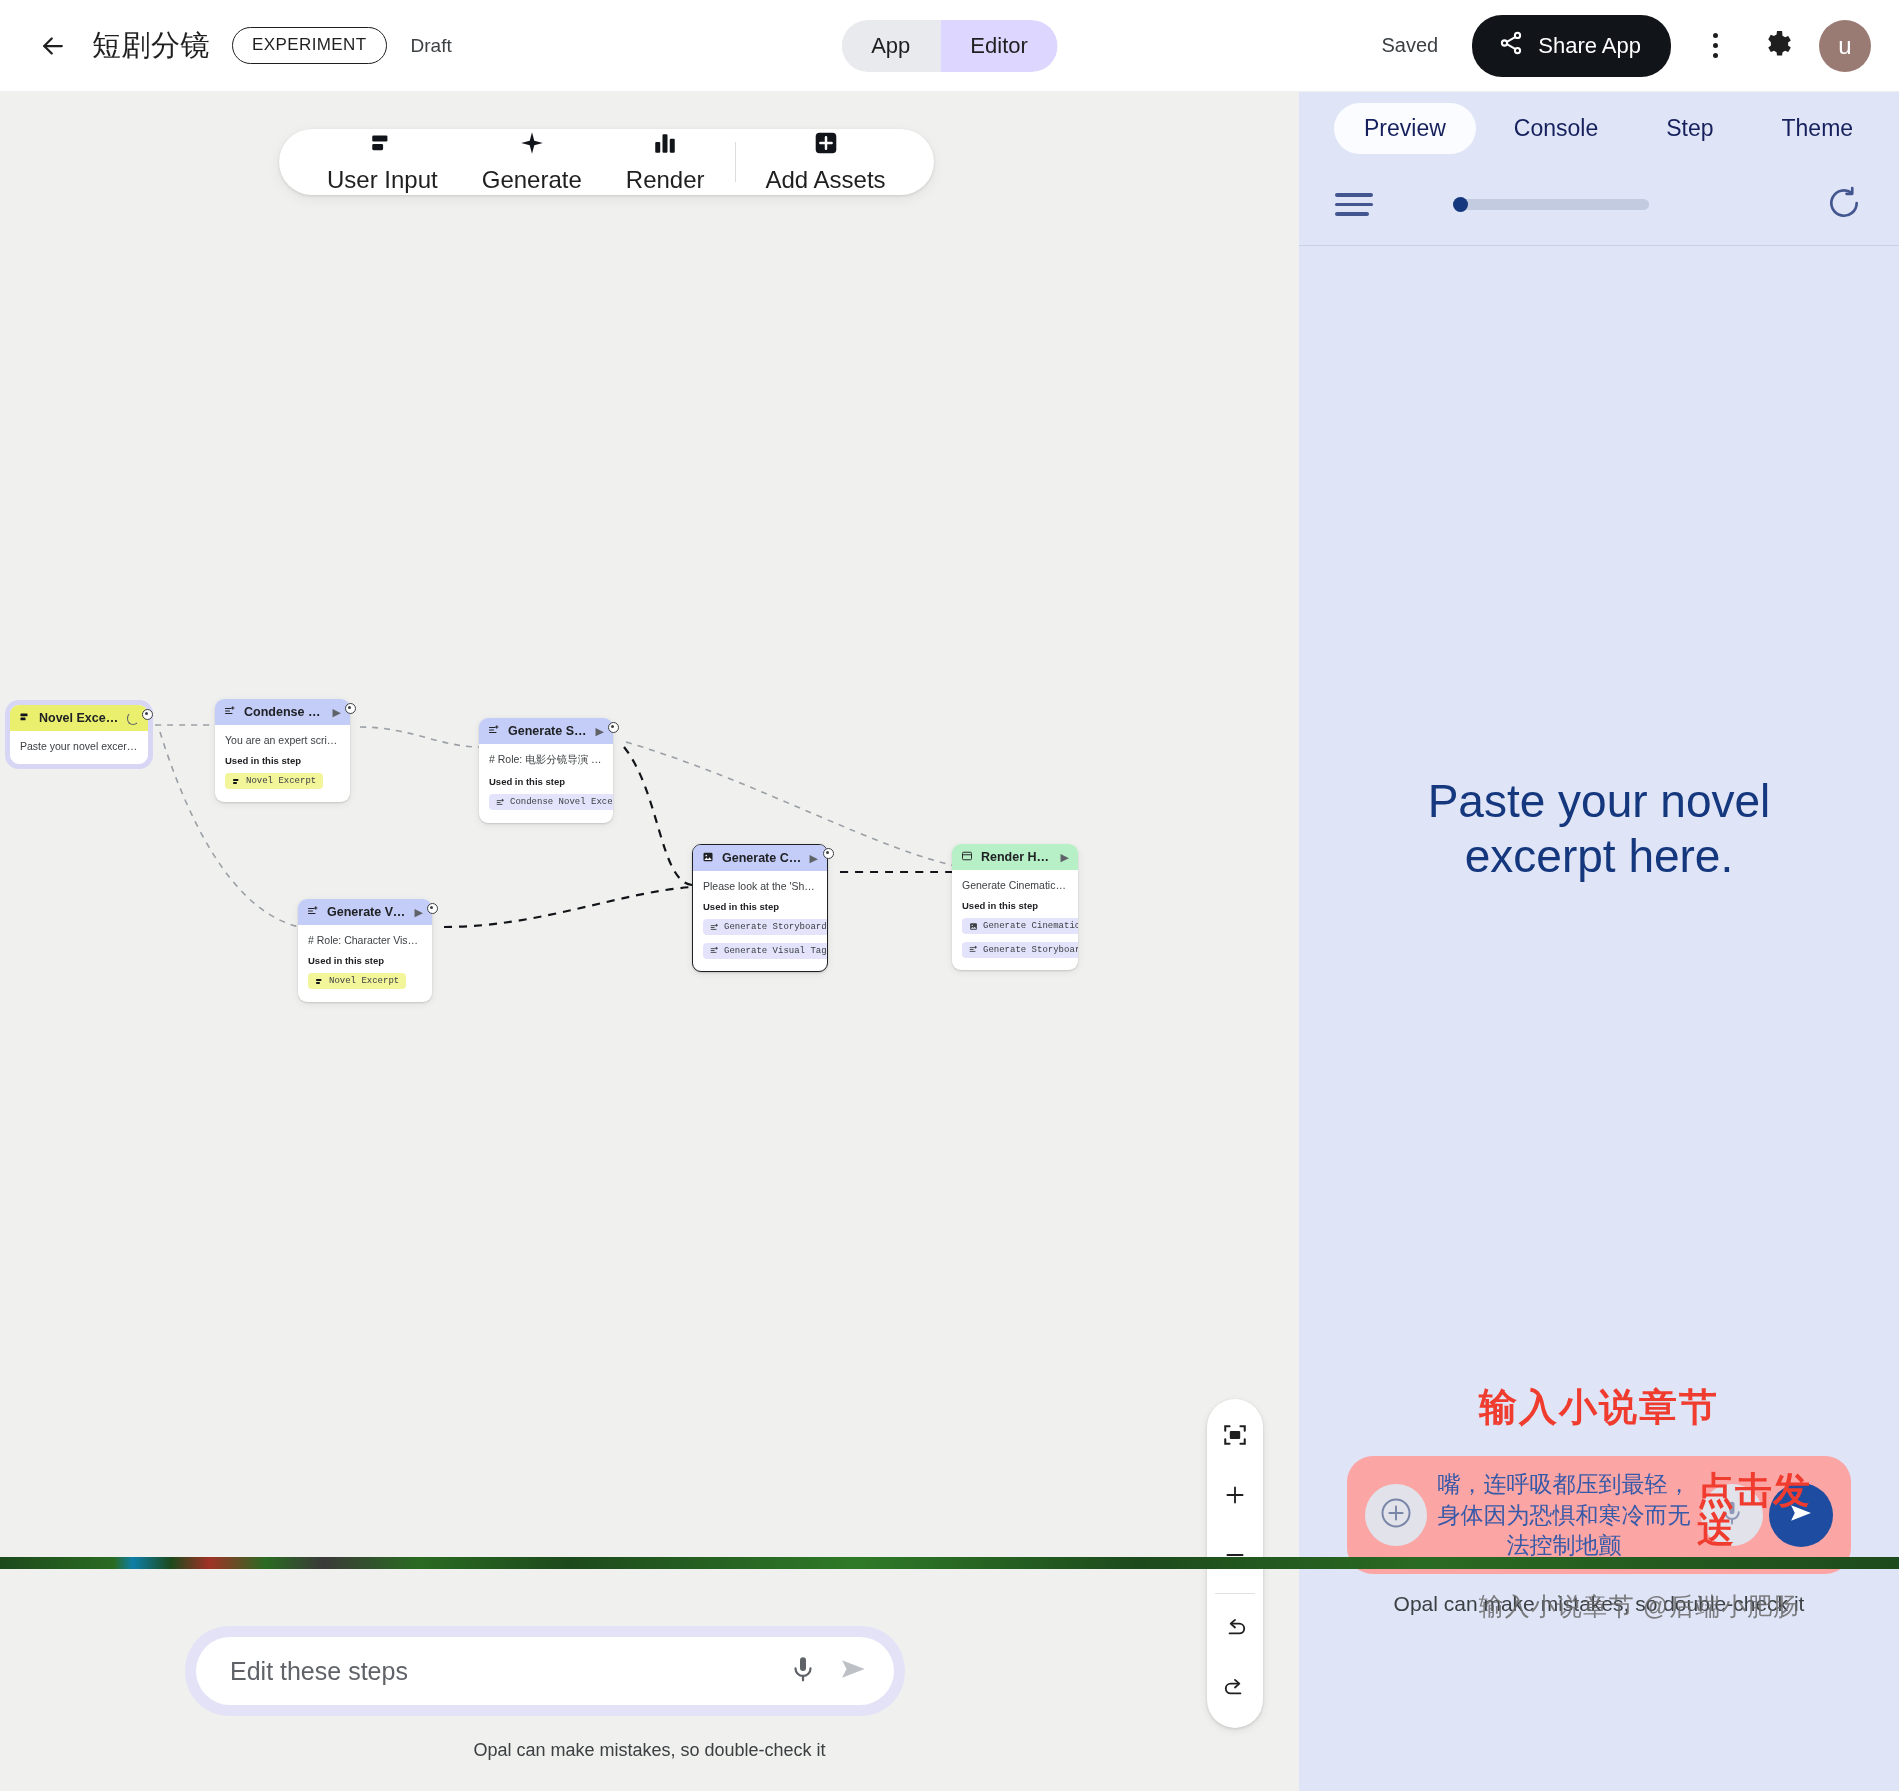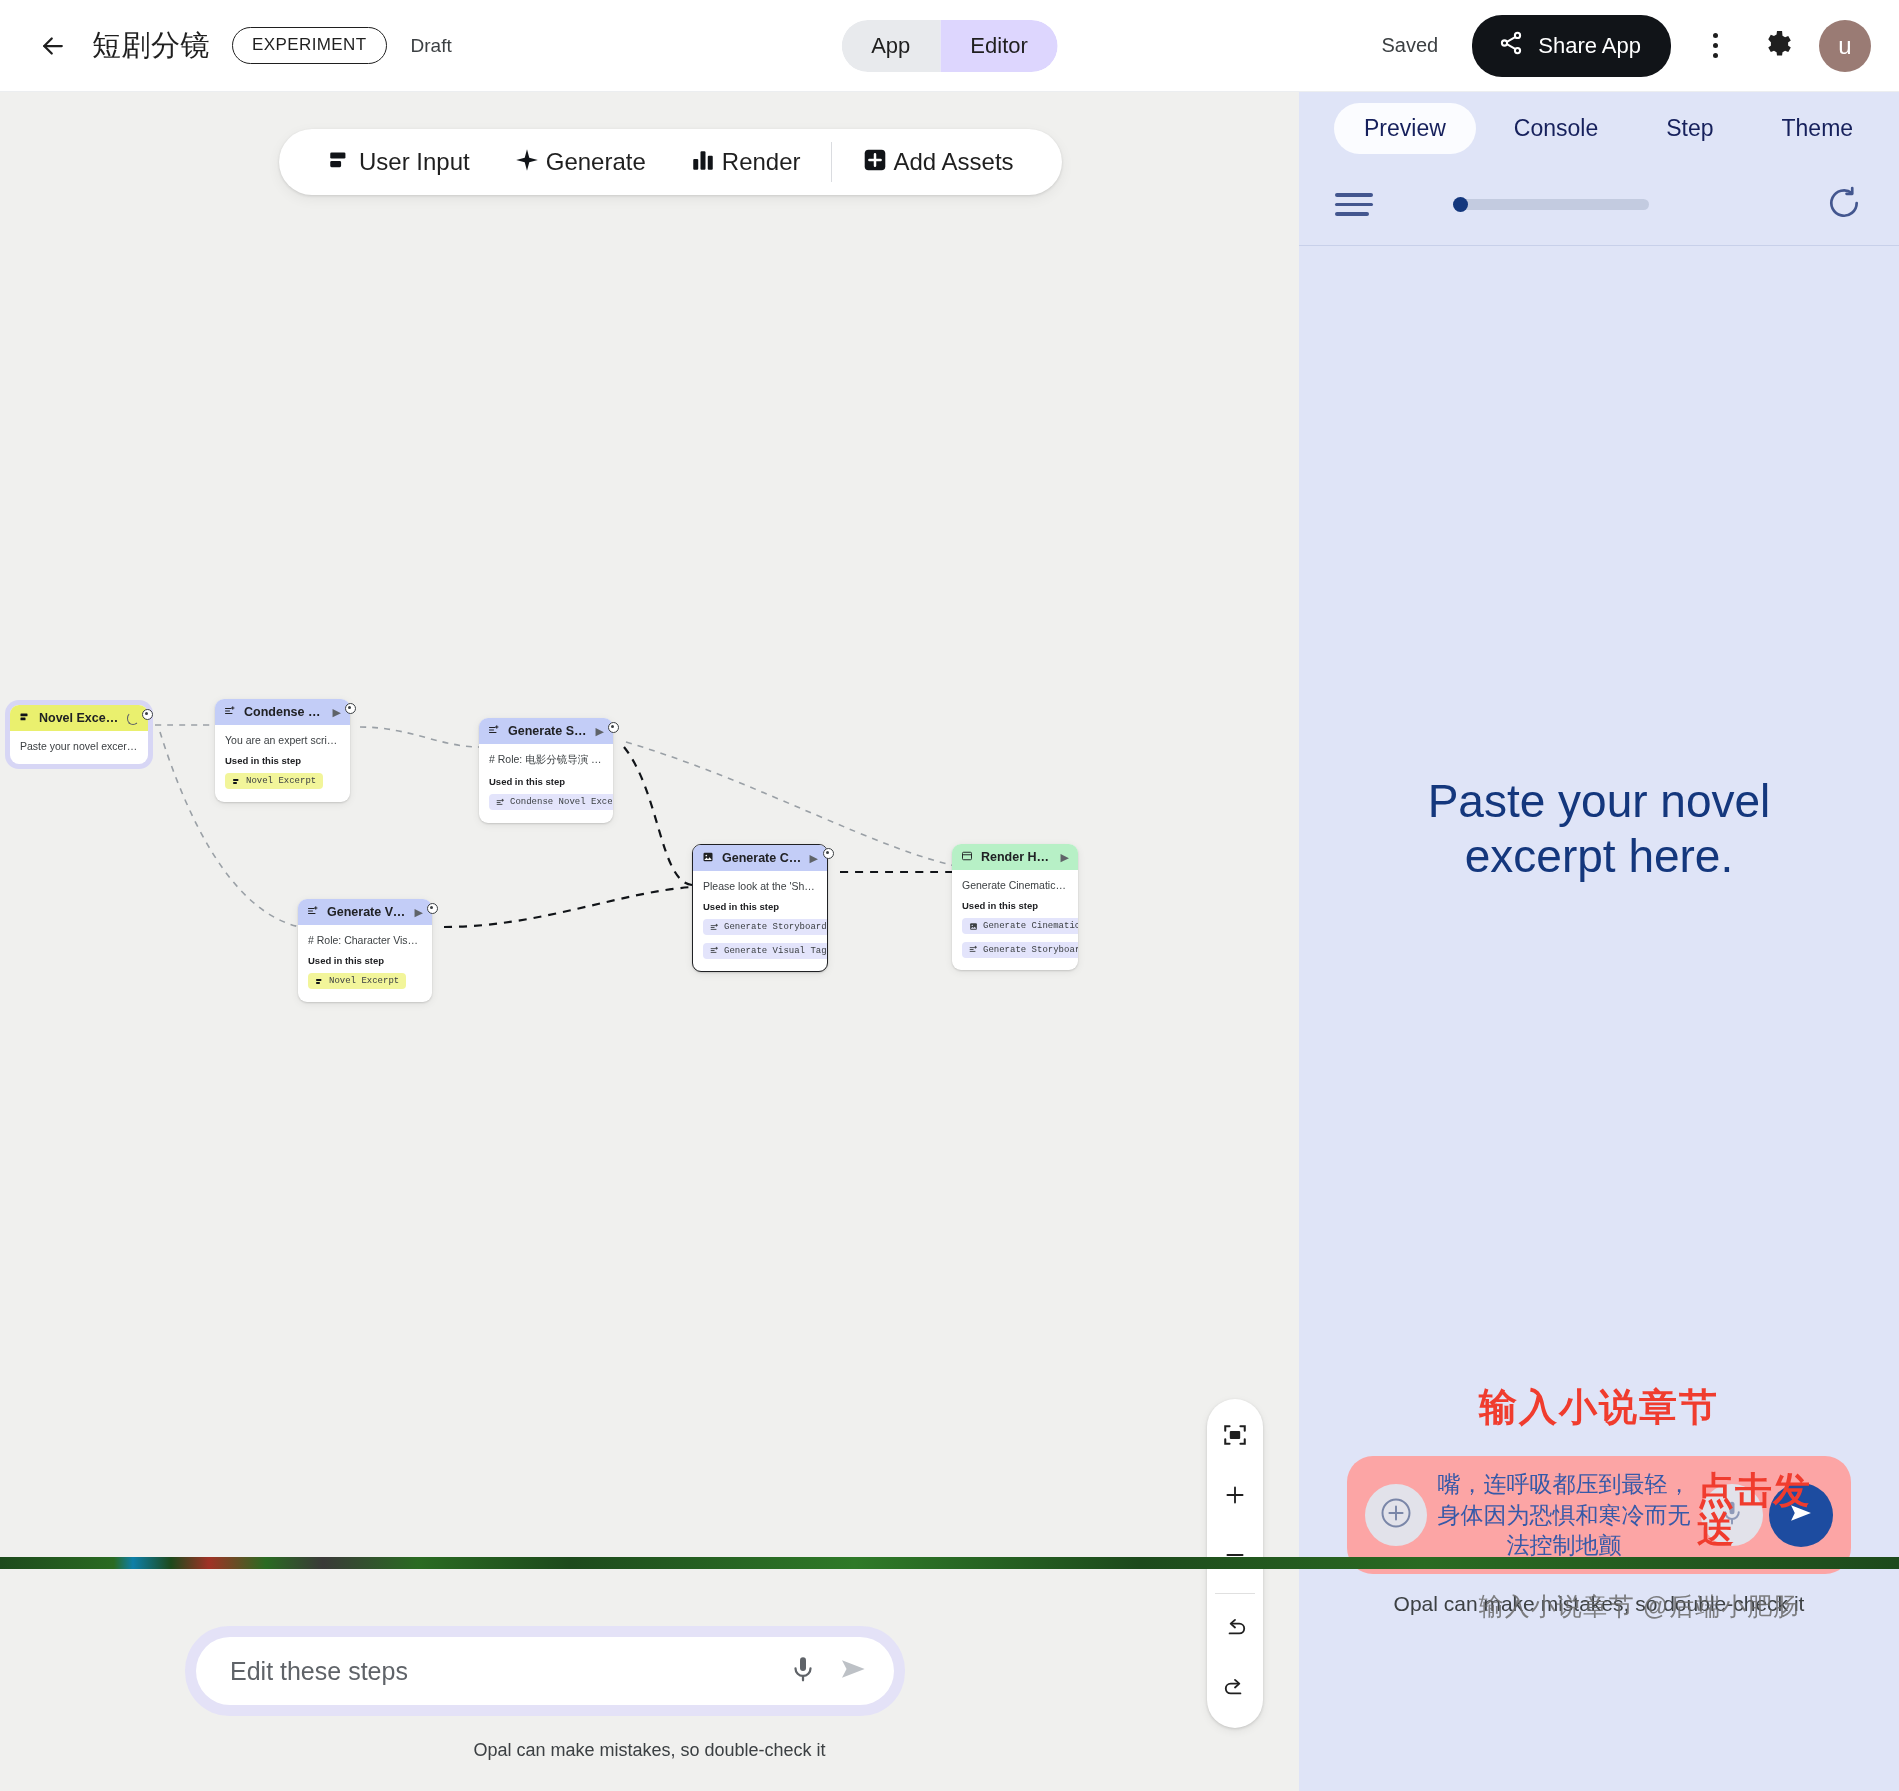--- a/index.html
+++ b/index.html
@@ -65,21 +65,21 @@
     position:absolute;left:0;top:92px;width:1299px;height:1699px;
     background:#f0f0ee;overflow:hidden;
   }
 
   .node-toolbar{
     position:absolute;left:279px;top:37px;
     background:#fff;border-radius:40px;height:66px;
     display:flex;align-items:center;padding:0 26px;
     box-shadow:0 1px 3px rgba(0,0,0,.12),0 4px 14px rgba(0,0,0,.06);
   }
-  .nt-item{display:flex;align-items:center;gap:6px;padding:0 22px;cursor:pointer;}
+  .nt-item{display:flex;align-items:center;gap:6px;padding:0 22px;cursor:pointer;flex-direction:column;}
   .nt-item span.lbl{font-size:24px;color:#1f1f1f;}
   .nt-sep{width:1px;height:40px;background:#dadce0;margin:0 8px;}
 
   
   .node{
     position:absolute;background:#fff;border-radius:9px;
     box-shadow:0 1px 2px rgba(0,0,0,.14),0 2px 8px rgba(0,0,0,.07);
     overflow:hidden;
   }
   .node-head{

